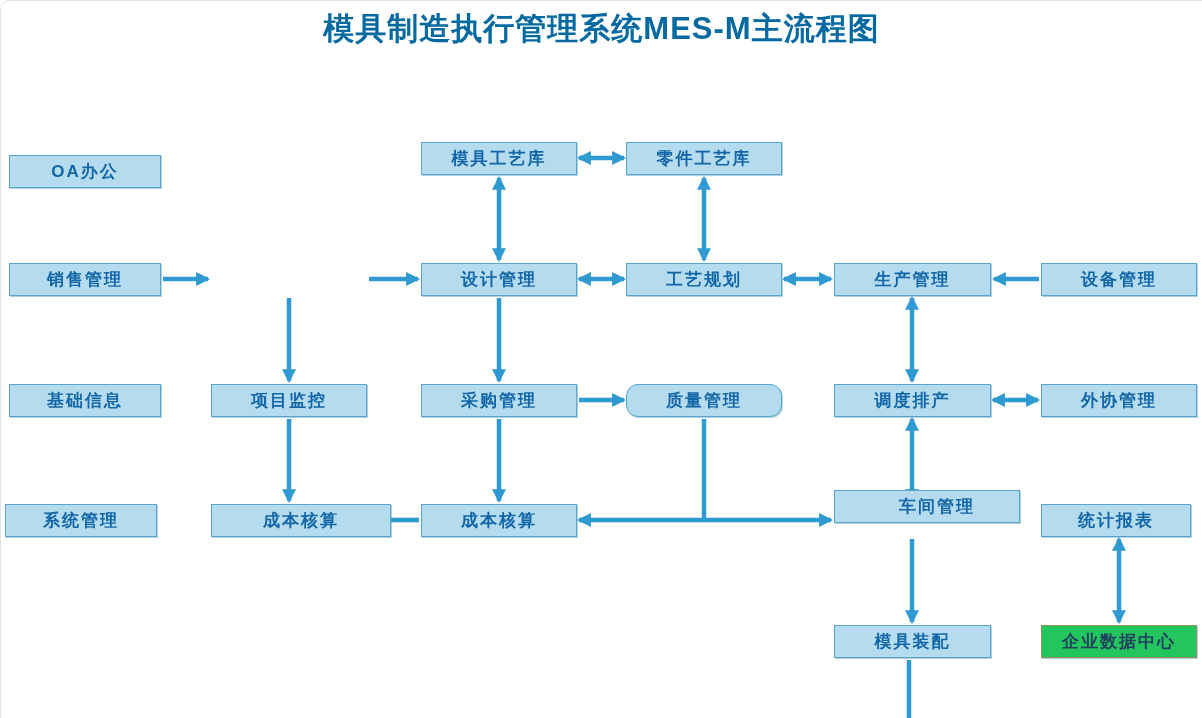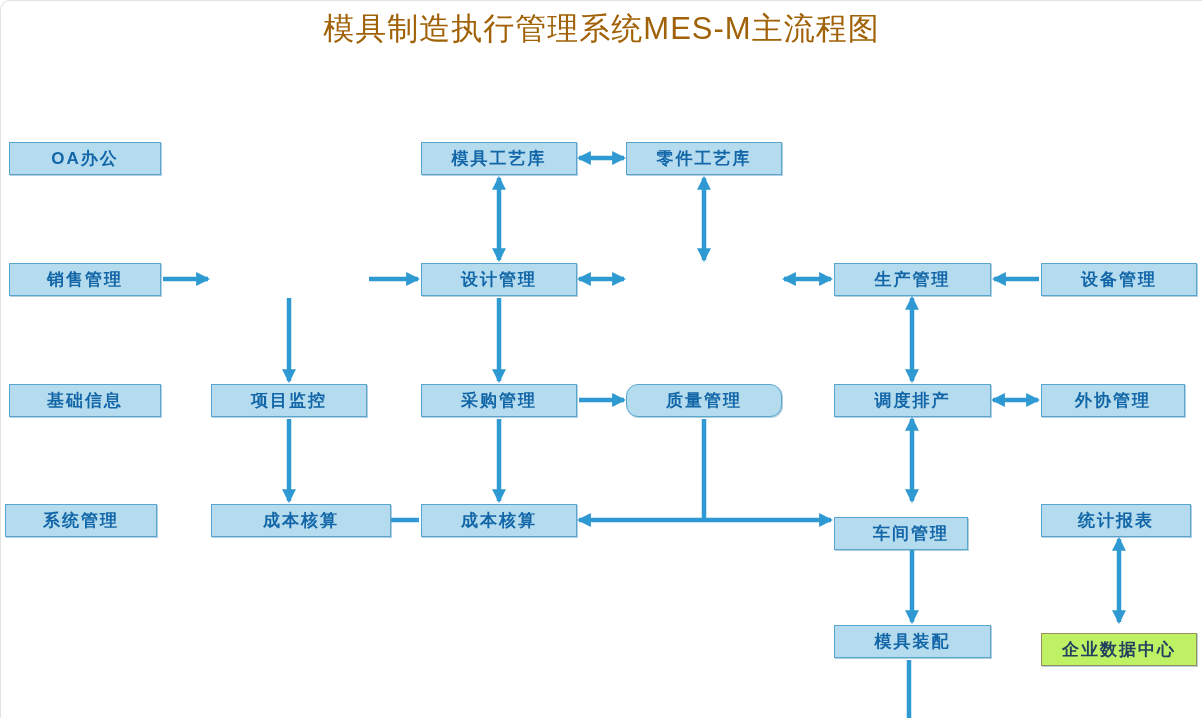--- a/index.html
+++ b/index.html
@@ -15,23 +15,23 @@
     border-top: 1px solid #e3e3e3;
     border-left: 1px solid #e3e3e3;
     border-top-left-radius: 10px;
     overflow: hidden;
   }
   .title {
     position: absolute;
     top: 7px; left: 0; width: 100%;
     text-align: center;
     font-size: 31px;
-    font-weight: normal;
+    font-weight: bold;
     letter-spacing: 1px;
-    color: #a16207;
+    color: #0369a1;
   }
   svg.arrows {
     position: absolute;
     left: 0; top: 0;
     width: 1202px; height: 718px;
     pointer-events: none;
   }
   .node {
     position: absolute;
     height: 33px;
@@ -41,24 +41,23 @@
     background: #b5dcee;
     border: 1px solid #58a6cf;
     box-shadow: 1px 1px 0 rgba(88, 148, 180, 0.45);
     color: #1266a8;
     font-size: 17px;
     font-weight: 600;
     letter-spacing: 2px;
     white-space: nowrap;
   }
   .node.alt {
-    background: #bef264;
+    background: #22c55e;
     border-color: #97905f;
     color: #21415f;
-    margin-top: 8px;
   }
 </style>
 </head>
 <body>
 
 <div class="canvas">
 
   <div class="title">模具制造执行管理系统MES-M主流程图</div>
 
   <svg class="arrows" xmlns="http://www.w3.org/2000/svg" viewBox="0 0 1202 718">
@@ -86,39 +85,40 @@
       <line x1="911" y1="418" x2="911" y2="500" marker-start="url(#ah)" marker-end="url(#ah)"></line>
       <line x1="703" y1="418" x2="703" y2="517"></line>
       <line x1="418" y1="519" x2="369" y2="519" marker-end="url(#ah)"></line>
       <line x1="578" y1="519" x2="830" y2="519" marker-start="url(#ah)" marker-end="url(#ah)"></line>
       <line x1="911" y1="538" x2="911" y2="621" marker-end="url(#ah)"></line>
       <line x1="1118" y1="538" x2="1118" y2="621" marker-start="url(#ah)" marker-end="url(#ah)"></line>
       <line x1="908" y1="659" x2="908" y2="718"></line>
     </g>
   </svg>
 
-  <div class="node" style="left:8px;   top:141px; width:152px;">OA办公</div>
+  <div class="node" style="left:8px;   top:154px; width:152px;">OA办公</div>
   <div class="node" style="left:8px;   top:262px; width:152px;">销售管理</div>
   <div class="node" style="left:8px;   top:383px; width:152px;">基础信息</div>
   <div class="node" style="left:4px;   top:503px; width:152px;">系统管理</div>
 
   <div class="node" style="left:210px; top:383px; width:156px;font-family:Liberation Serif, serif;">项目监控</div>
   <div class="node" style="left:210px; top:503px; width:180px;">成本核算</div>
 
   <div class="node" style="left:420px; top:141px; width:156px;">模具工艺库</div>
   <div class="node" style="left:420px; top:262px; width:156px;">设计管理</div>
   <div class="node" style="left:420px; top:383px; width:156px;">采购管理</div>
   <div class="node" style="left:420px; top:503px; width:156px;">成本核算</div>
 
   <div class="node" style="left:625px; top:141px; width:156px;">零件工艺库</div>
+  <div class="node" style="left:625px; top:262px; width:156px;">工艺规划</div>
   <div class="node" style="left:625px; top:383px; width:156px;border-radius:12px;">质量管理</div>
 
   <div class="node" style="left:833px; top:262px; width:157px;">生产管理</div>
   <div class="node" style="left:833px; top:383px; width:157px;">调度排产</div>
-  <div class="node" style="left:833px; top:516px; width:134px;padding-left:20px;">车间管理</div>
+  <div class="node" style="left:833px; top:489px; width:186px;padding-left:20px;">车间管理</div>
   <div class="node" style="left:833px; top:624px; width:157px;">模具装配</div>
 
   <div class="node" style="left:1040px; top:262px; width:156px;">设备管理</div>
-  <div class="node" style="left:1040px; top:383px; width:144px;">外协管理</div>
+  <div class="node" style="left:1040px; top:383px; width:156px;">外协管理</div>
   <div class="node" style="left:1040px; top:503px; width:150px;">统计报表</div>
   <div class="node alt" style="left:1040px; top:624px; width:156px;">企业数据中心</div>
 
 </div>
 
 </body></html>

